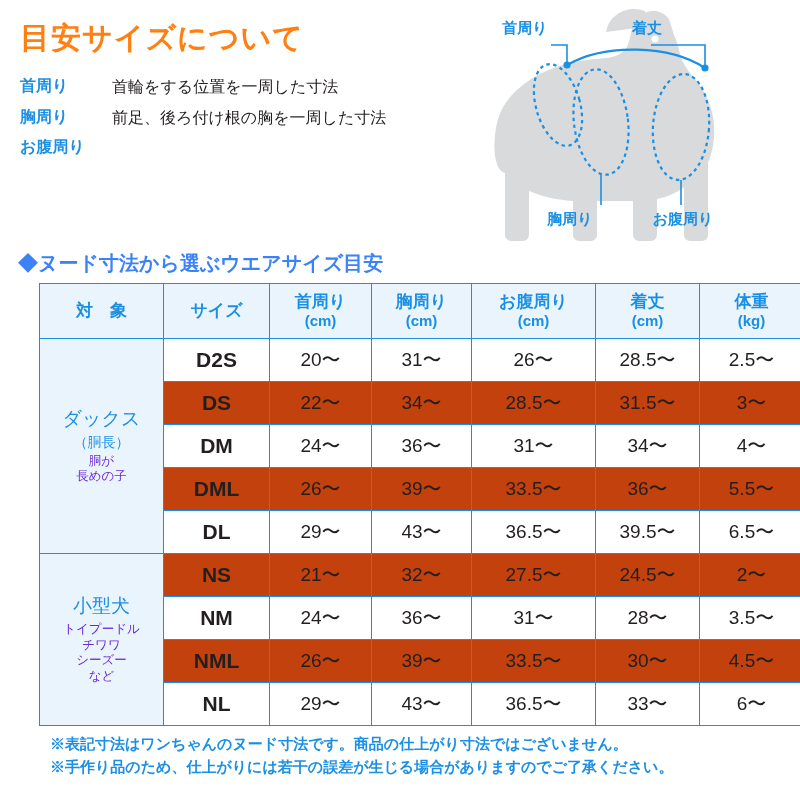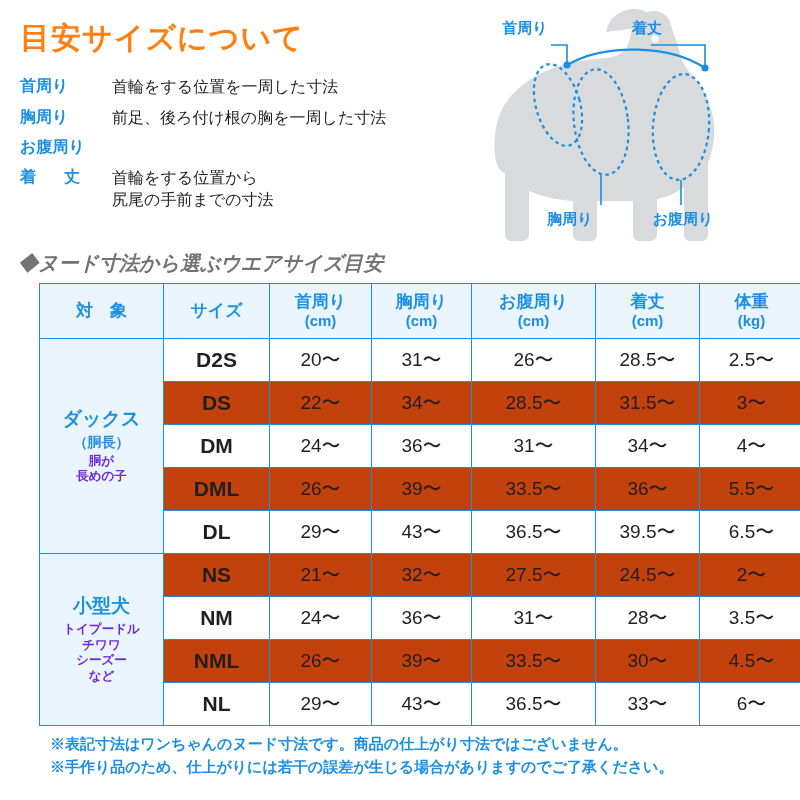--- a/index.html
+++ b/index.html
@@ -73,23 +73,22 @@
   }
   .illus svg { display:block; }
 
   
   .section-head {
     position: absolute;
     left: 18px;
     top: 250px;
     font-size: 20px;
     font-weight: bold;
-    color: #737373;
+    color: #3b82f6;
     white-space: nowrap;
-    font-style: italic;
   }
 
   
   .table-wrap {
     position: absolute;
     left: 18px;
     top: 283px;
     width: 764px;
     padding-left: 21px;
   }
@@ -114,21 +113,21 @@
     line-height: 1.25;
   }
   thead th .unit {
     display: block;
     font-size: 15px;
     font-weight: bold;
   }
   td.groupcell {
     background: #eaf4fd;
     color: #1a8fe3;
-    font-weight: bold;
+    font-weight: normal;
     line-height: 1.3;
     padding: 2px 0;
     margin-left: 28px;
   }
   td.groupcell .g-main {
     display: block;
     font-size: 19px;
   }
   td.groupcell .g-sub {
     display: block;
@@ -185,25 +184,20 @@
     <div class="defrow">
       <div class="defterm">首周り</div>
       <div class="defdesc">首輪をする位置を一周した寸法</div>
     </div>
     <div class="defrow">
       <div class="defterm">胸周り</div>
       <div class="defdesc">前足、後ろ付け根の胸を一周した寸法</div>
     </div>
     <div class="defrow">
       <div class="defterm">お腹周り</div>
-    </div>
-    <div class="defrow">
-      <div class="defterm spread">着　丈</div>
-      <div class="defdesc">首輪をする位置から
-尻尾の手前までの寸法</div>
     </div>
   </div>
 
   <div class="illus">
     <svg width="340" height="250" viewBox="0 0 340 250" xmlns="http://www.w3.org/2000/svg">
 
       <g>
         <path fill="#d9dadb" d="M214 14 c-6,-8 -16,-10 -24,-6 -7,4 -12,12 -14,20 -1,5 -2,10 -4,14 -4,7 -12,10 -20,11 -12,1 -25,2 -37,5 -22,5 -44,16 -59,33 -10,11 -15,25 -16,40 -1,9 -1,19 2,28 1,4 4,8 8,9 l0,62 c0,3 3,6 6,6 l12,0 c3,0 6,-3 6,-6 l0,-44 c14,6 29,9 44,10 l0,34 c0,3 3,6 6,6 l12,0 c3,0 6,-3 6,-6 l0,-34 36,0 0,34 c0,3 3,6 6,6 l12,0 c3,0 6,-3 6,-6 l0,-36 c10,-2 19,-6 27,-12 l0,48 c0,3 3,6 6,6 l12,0 c3,0 6,-3 6,-6 l0,-72 c5,-12 7,-25 6,-38 -1,-17 -8,-33 -19,-46 -5,-6 -10,-12 -13,-19 -3,-8 -4,-17 -8,-25 z"></path>
         <path fill="#d9dadb" d="M190 6 c-10,-4 -22,-2 -30,5 -5,4 -8,10 -9,16 l46,-6 z"></path>
         <circle cx="200" cy="34" r="3.5" fill="#ffffff"></circle>

